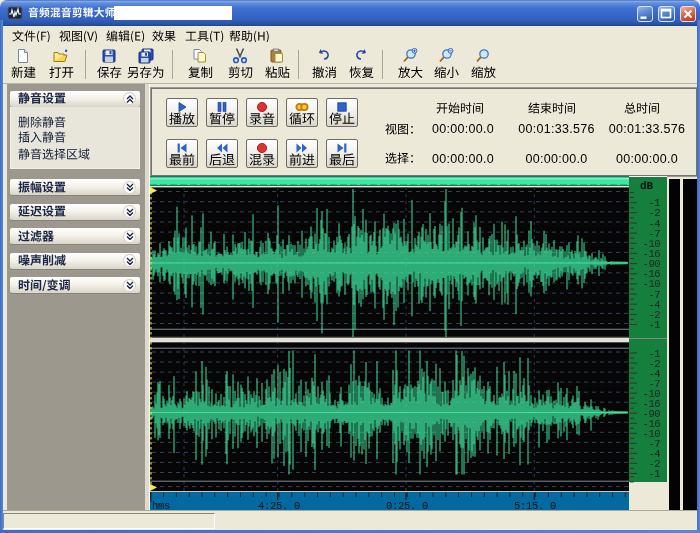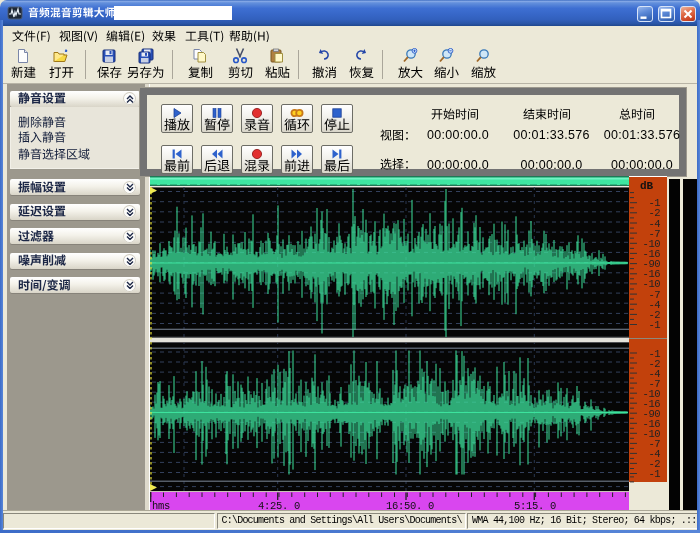--- a/index.html
+++ b/index.html
@@ -16,32 +16,32 @@
 .tsep{position:absolute;top:5px;width:1px;height:29px;background:#aaa69a}
 #panel{left:7px;top:84px;width:137.5px;height:426px;background:#9c988d}
 #panelstrip{left:144.5px;top:84px;width:5.5px;height:426px;background:#dedacc;border-right:1px solid #fff}
 .hd{position:absolute;left:3px;width:130px;height:16px;border-radius:2px;
  background:linear-gradient(180deg,#ffffff 0%,#f4f2ea 45%,#d9d5c8 100%);
  box-shadow:0 1px 0 #87837a}
 .chev{position:absolute;right:4px;top:1.5px;width:13px;height:13px;border-radius:50%;
  background:#fdfdfb;box-shadow:0 0 0 1px #d0ccc0 inset;display:flex;align-items:center;justify-content:center}
 #cbox{position:absolute;left:3px;top:22.5px;width:130px;height:62px;
  background:#e8e5da;border:1px solid #f2f0e8;border-top:none}
-#trans{left:140px;top:88px;width:546px;height:87.5px;background:#ECE9D8;
- border:7px solid #737373;box-shadow:0 0 0 1px #9c988d}
+#trans{left:151px;top:88px;width:546px;height:87.5px;background:#ECE9D8;
+ border:1px solid #737373;box-shadow:0 0 0 1px #9c988d}
 .pbtn{position:absolute;width:32px;height:29px;border:1px solid #6d6d66;border-radius:2px;
  background:linear-gradient(180deg,#ffffff 0%,#f2f1ec 45%,#d8d5c9 100%)}
 .tval{position:absolute;font-size:12.5px;color:#000;white-space:nowrap;letter-spacing:0.3px}
 #wav{left:150px;top:176px;width:479px;height:315px}
-#ruler{left:629px;top:176px;width:38px;height:306px;background:#c2410c;border-top:1px solid #fff}
+#ruler{left:629px;top:176px;width:38px;height:306px;background:#15803d;border-top:1px solid #fff}
 #ruler .db{position:absolute;left:11px;top:3px;font-size:11px;color:#111;font-weight:bold;font-family:"Liberation Mono",monospace}
 #ruler svg text{font-size:10.5px;fill:#222;font-family:"Liberation Mono",monospace;letter-spacing:-0.5px}
 #rsep{left:629px;top:337.5px;width:38px;height:1.6px;background:#8d897d}
 .meter{top:179px;height:331.5px;background:#030303}
-#tline{left:150px;top:490.6px;width:479px;height:19px;background:#d946ef;border-top:1px solid #c8c4b6}
+#tline{left:150px;top:490.6px;width:479px;height:19px;background:#0369a1;border-top:1px solid #c8c4b6}
 #tline .lb{position:absolute;top:8px;font-size:10.5px;color:#111;font-family:"Liberation Mono",monospace;letter-spacing:-0.3px}
 #sbar{left:0px;top:509.6px;width:700px;height:20px;background:#ECE9D8;border-top:1px solid #aba796}
 .sfield{position:absolute;top:2.5px;height:16px;background:#ECE9D8;
  border-top:1px solid #8a887c;border-left:1px solid #8a887c;
  border-bottom:1px solid #ffffff;border-right:1px solid #ffffff;
  font-family:"Liberation Mono",monospace;font-size:10px;letter-spacing:-0.78px;color:#000;
  line-height:14px;padding-left:4px;white-space:nowrap;overflow:hidden}
 .frame{background:linear-gradient(90deg,#3c6cc8,#5886d8)}
 </style></head>
 <body>
@@ -945,23 +945,21 @@
       <line x1="449.7" y1="0.5" x2="449.7" y2="5" stroke="#222" stroke-width="1"></line>
       <line x1="462.6" y1="0.5" x2="462.6" y2="5" stroke="#222" stroke-width="1"></line>
       <line x1="475.4" y1="0.5" x2="475.4" y2="5" stroke="#222" stroke-width="1"></line>
       <line x1="127.7" y1="0.5" x2="127.7" y2="8" stroke="#222" stroke-width="1.3"></line>
       <line x1="256.0" y1="0.5" x2="256.0" y2="8" stroke="#222" stroke-width="1.3"></line>
       <line x1="384.3" y1="0.5" x2="384.3" y2="8" stroke="#222" stroke-width="1.3"></line>
       <line x1="0.7" y1="0" x2="0.7" y2="18" stroke="#222" stroke-width="1.3"></line>
     </svg>
  <div class="lb" style="left:2px">hms</div>
  <div class="lb" style="left:108px">4:25. 0</div>
- <div class="lb" style="left:236px">16:50. 0</div>
+ <div class="lb" style="left:236px">0:25. 0</div>
  <div class="lb" style="left:364px">5:15. 0</div>
 </div>
 <div id="sbar" class="abs">
  <div class="sfield" style="left:2.5px;width:212px"></div>
- <div class="sfield" style="left:216.5px;width:249px">C:\Documents and Settings\All Users\Documents\</div>
- <div class="sfield" style="left:467px;width:230.5px">WMA 44,100 Hz; 16 Bit; Stereo; 64 kbps; .::</div>
 </div>
 <div class="abs frame" style="left:0;top:20px;width:3px;height:513px"></div>
 <div class="abs frame" style="left:697px;top:20px;width:3px;height:513px"></div>
 <div class="abs frame" style="left:0;top:529.6px;width:700px;height:3.4px"></div>
 
 </body></html>

